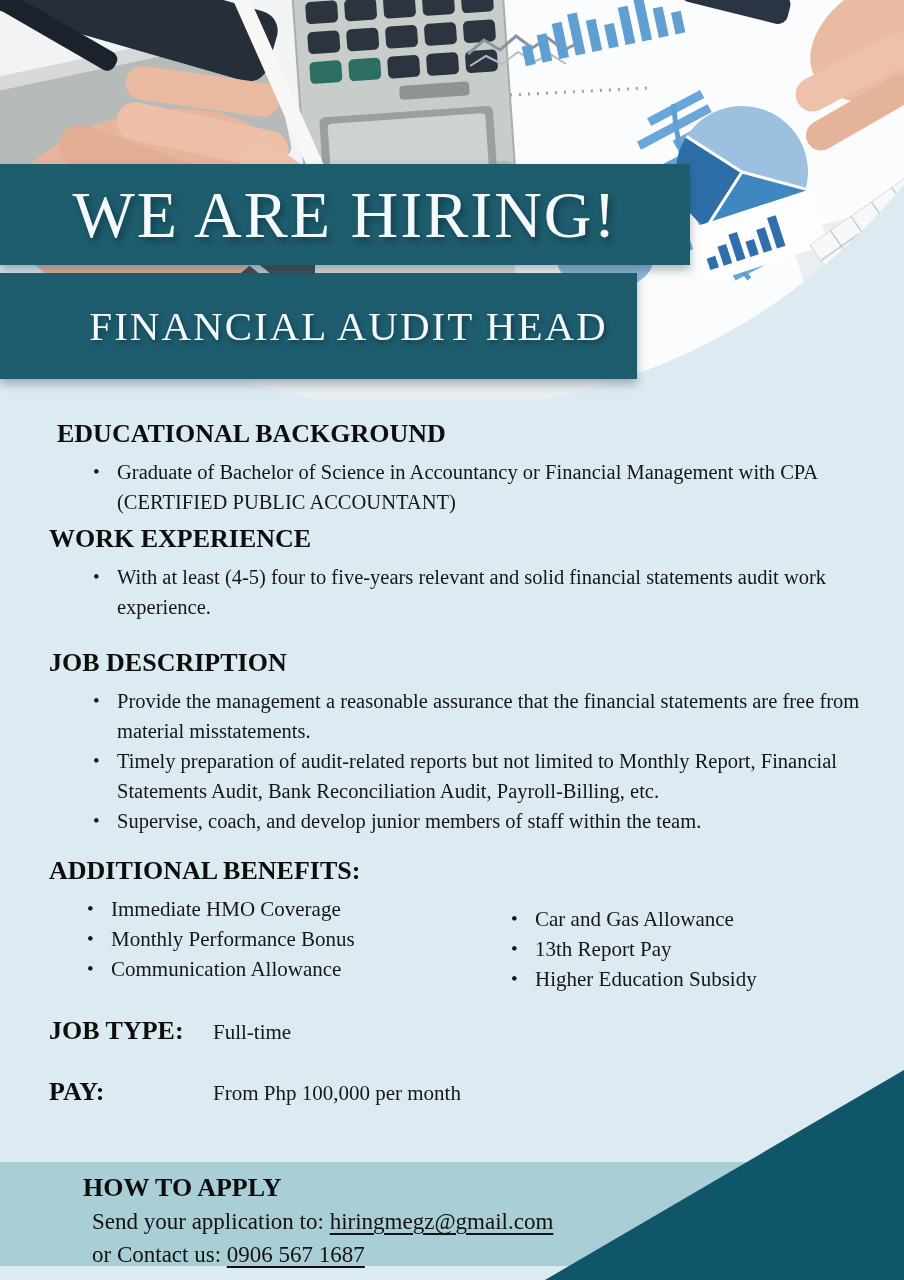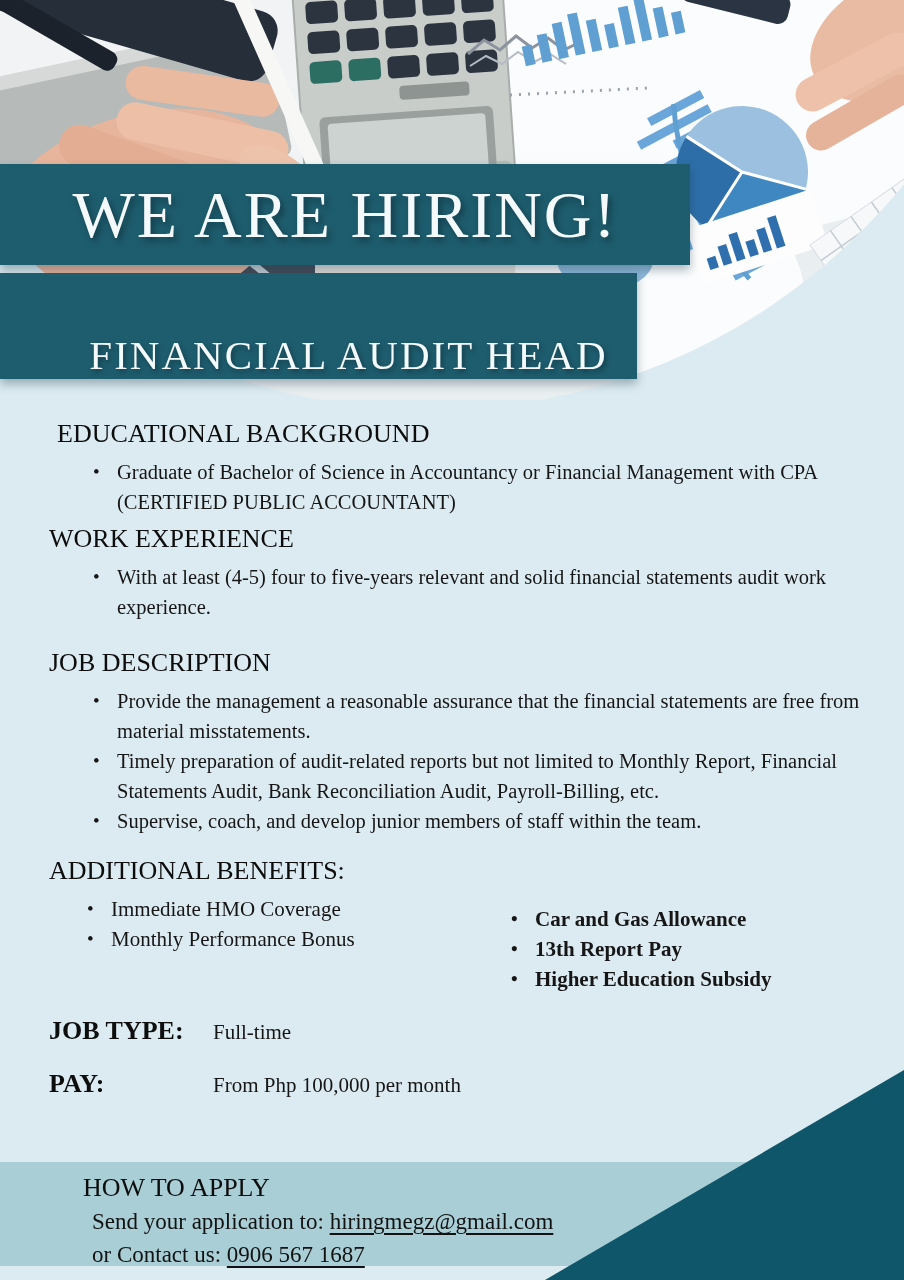--- a/index.html
+++ b/index.html
@@ -13,53 +13,53 @@
   .banner{
     position:absolute;left:0;background:#1e5d6e;color:#f4fafb;
     display:flex;align-items:center;justify-content:center;
     box-shadow:0 5px 9px rgba(25,55,70,.35);z-index:2;
   }
   .banner-main{top:156px;width:690px;height:101px;margin-top:8px;}
   .banner-main span{
     font-size:66px;letter-spacing:2px;white-space:nowrap;
     text-shadow:3px 4px 6px rgba(8,30,40,.5);
   }
-  .banner-sub{top:273px;width:637px;height:106px;align-items:flex-end;}
+  .banner-sub{top:273px;width:637px;height:106px;}
   .banner-sub span{
     font-size:41px;letter-spacing:2px;white-space:nowrap;padding-left:60px;
     text-shadow:2px 3px 5px rgba(8,30,40,.5);
   }
   .main{position:absolute;top:417px;left:0;width:904px;z-index:1;}
   h2{
     font-size:26px;line-height:33px;margin:0;padding-left:49px;
-    font-weight:400;color:#0d0d0d;letter-spacing:0;
+    font-weight:700;color:#0d0d0d;letter-spacing:0;
   }
   h2.indent{padding-left:57px;}
   .bullets{margin-top:7px;}
   .bullet{
     position:relative;margin:0 0 0 117px;max-width:745px;
     font-size:20.5px;line-height:30px;color:#161616;
   }
   .bullet::before{
     content:"•";position:absolute;left:-24px;top:0;font-size:19px;color:#161616;
   }
   .mt5{margin-top:5px;} .mt8{margin-top:24px;} .mt18{margin-top:18px;}
   .benefit-cols{display:flex;margin-top:7px;padding-left:83px;}
   .bcol{display:flex;flex-direction:column;}
   .bcol1{width:424px;}
-  .bcol2{margin-top:10px;font-weight:bold;}
+  .bcol2{margin-top:10px;}
   .benefit{
     position:relative;padding-left:28px;font-size:21px;line-height:30px;color:#161616;
   }
   .benefit::before{content:"•";position:absolute;left:4px;top:0;font-size:19px;}
   .kv{display:flex;align-items:baseline;padding-left:49px;}
   .kv .label{font-size:26px;font-weight:700;color:#0d0d0d;width:164px;flex:0 0 auto;}
   .kv .value{font-size:21px;color:#161616;}
   .kv-job{margin-top:22px;}
-  .kv-pay{margin-top:23px;}
+  .kv-pay{margin-top:31px;}
   .apply-band{
     position:absolute;top:1162px;left:0;width:904px;height:104px;
     background:#a9ced6;z-index:1;
   }
   .apply-band h2{padding-left:83px;padding-top:9px;}
   .apply-line{padding-left:92px;font-size:23px;line-height:33px;color:#121212;}
   .apply-line.first{margin-top:1px;}
   .link{
     text-decoration:underline;text-decoration-thickness:2px;text-underline-offset:4px;
     color:#121212;
@@ -256,20 +256,21 @@
     <div class="bullet">Provide the management a reasonable assurance that the financial statements are free from material misstatements.</div>
     <div class="bullet">Timely preparation of audit-related reports but not limited to Monthly Report, Financial Statements Audit, Bank Reconciliation Audit, Payroll-Billing, etc.</div>
     <div class="bullet">Supervise, coach, and develop junior members of staff within the team.</div>
   </div>
 
   <h2 class="mt18">ADDITIONAL BENEFITS:</h2>
   <div class="benefit-cols">
     <div class="bcol bcol1">
       <div class="benefit">Immediate HMO Coverage</div>
       <div class="benefit">Monthly Performance Bonus</div>
+      <div class="benefit">Communication Allowance</div>
     </div>
     <div class="bcol bcol2">
       <div class="benefit">Car and Gas Allowance</div>
       <div class="benefit">13th Report Pay</div>
       <div class="benefit">Higher Education Subsidy</div>
     </div>
   </div>
 
   <div class="kv kv-job">
     <span class="label">JOB TYPE:</span>

